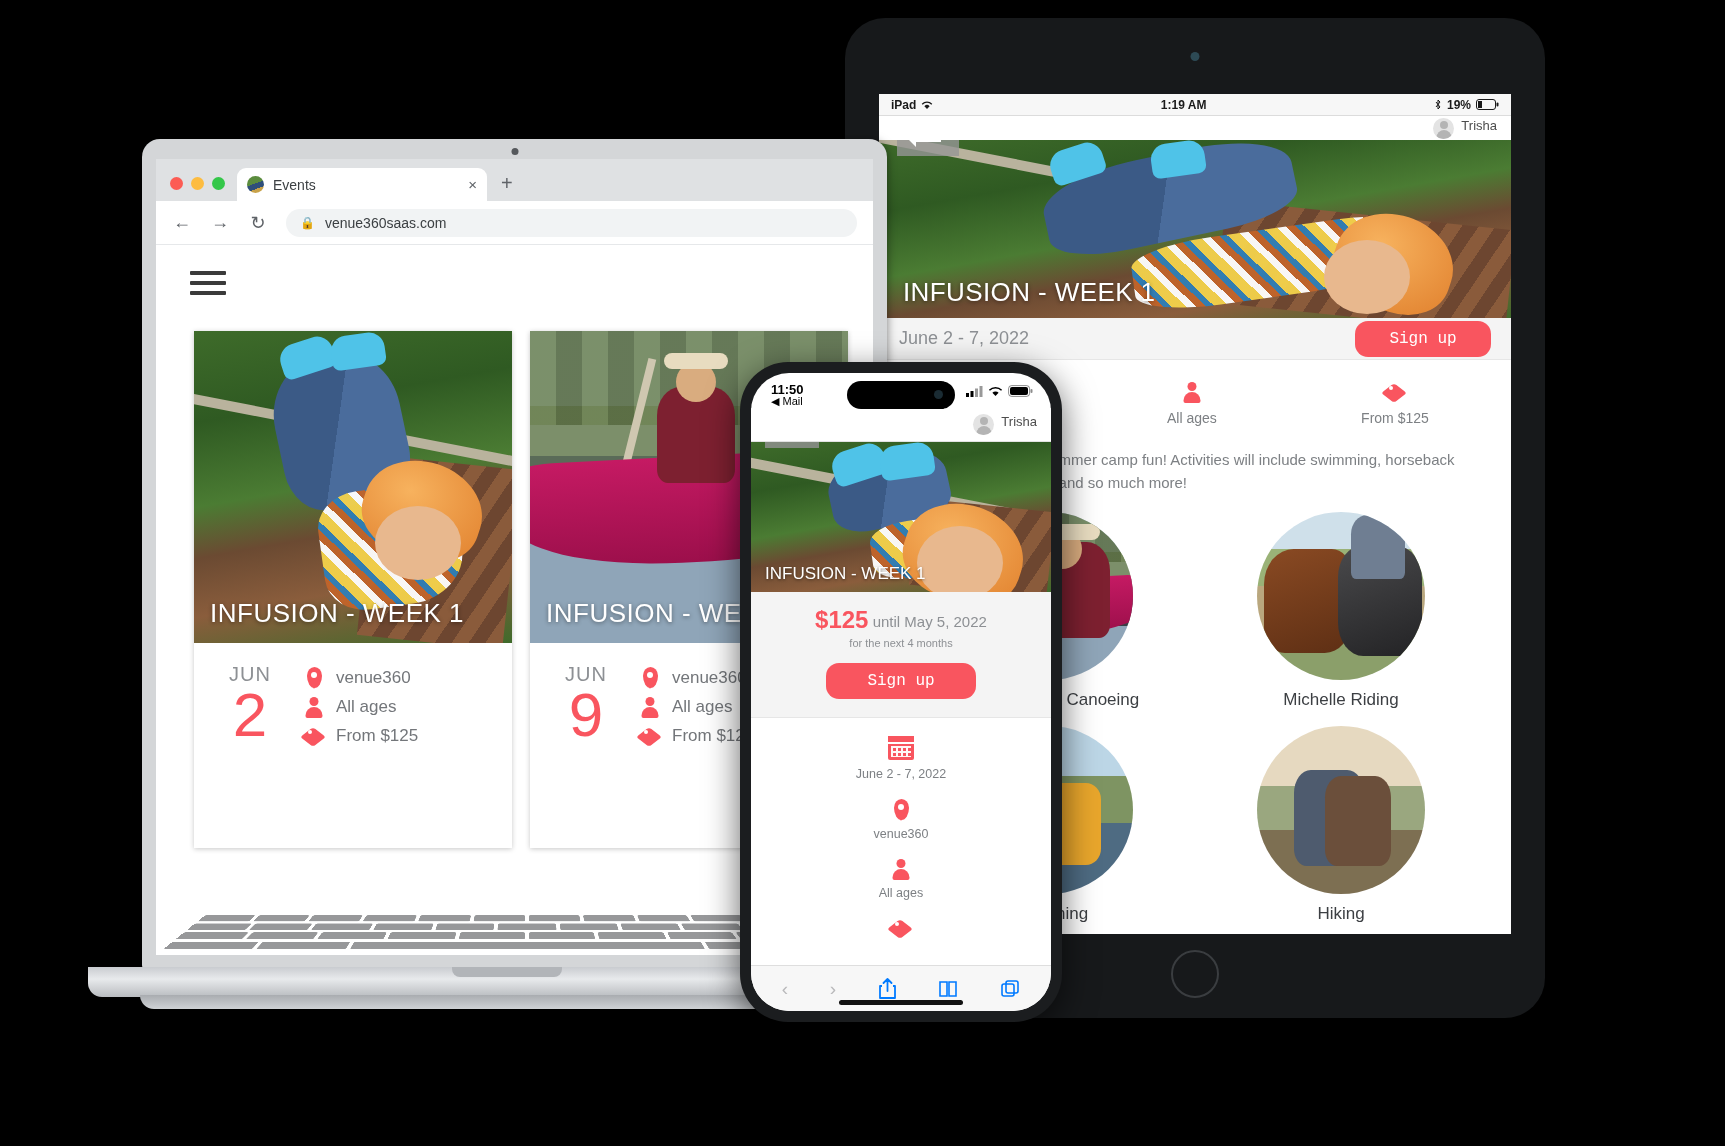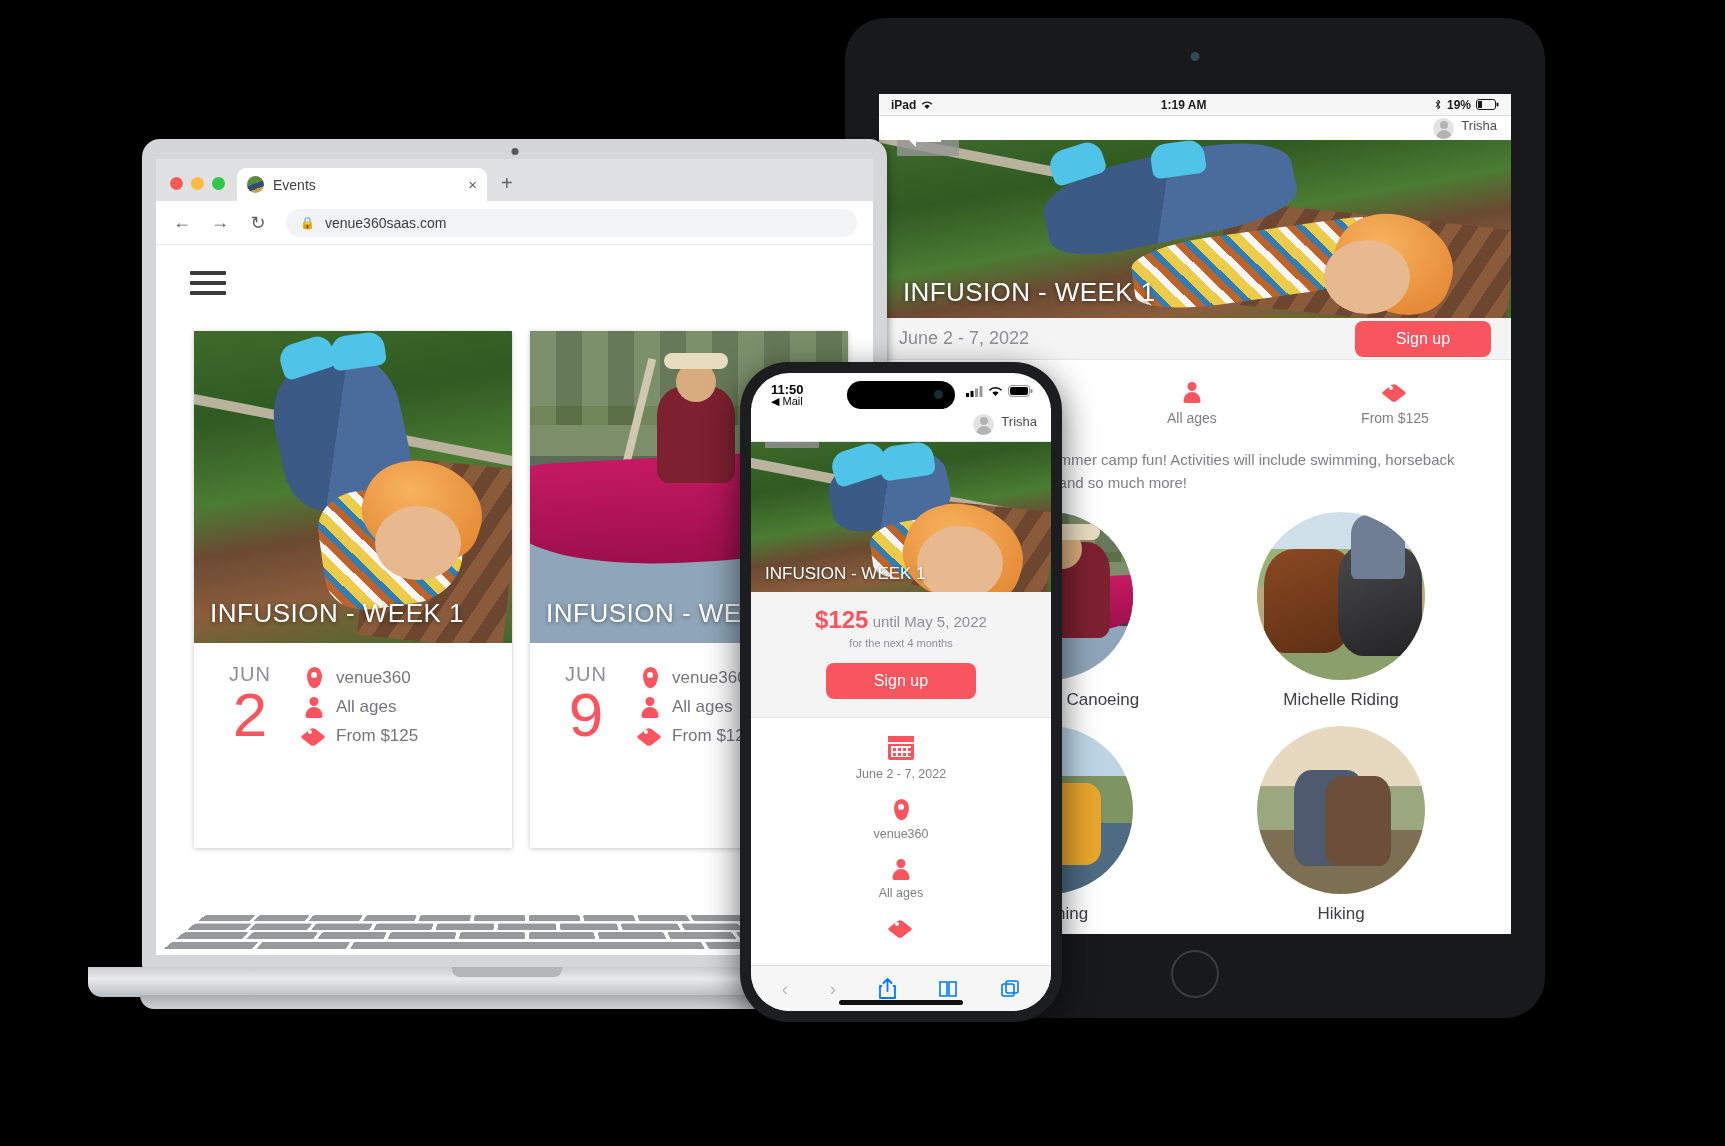--- a/index.html
+++ b/index.html
@@ -143,21 +143,21 @@
   .avatar::after { content: ""; position: absolute; left: 50%; top: 12px; transform: translateX(-50%); width: 15px; height: 11px; border-radius: 8px 8px 0 0; background: #b4b4b4; }
   .ph-hero { height: 150px; position: relative; overflow: hidden; }
   .ph-backbtn { position: absolute; left: 14px; top: -28px; width: 54px; height: 34px; background: rgba(145,145,145,.82); display: flex; align-items: center; justify-content: center; z-index: 5; }
   .arrow-left { width: 26px; height: 10px; background: #fff; position: relative; }
   .arrow-left::before { content: ""; position: absolute; left: -9px; top: -5px; border-top: 10px solid transparent; border-bottom: 10px solid transparent; border-right: 10px solid #fff; }
   .ph-hero-title { position: absolute; left: 14px; bottom: 8px; color: #fff; font-size: 17px; text-shadow: 0 1px 3px rgba(0,0,0,.5); }
   .ph-price-block { background: #f4f4f4; padding: 14px 0 18px 0; text-align: center; border-bottom: 1px solid #e6e6e6; }
   .ph-price-line { font-size: 15px; color: #8d9094; }
   .ph-price-amt { color: #f9555f; font-size: 24px; font-weight: bold; vertical-align: -1px; }
   .ph-sub { font-size: 11px; color: #8d9094; margin-top: 3px; }
-  .btn-signup { background: #f9555f; color: #fff; border: none; border-radius: 8px; font-size: 16px; font-family: Liberation Sans, sans-serif; }
+  .btn-signup { background: #f9555f; color: #fff; border: none; border-radius: 13px; font-size: 16px; font-family: Liberation Mono, monospace; }
   .ph-signup { width: 150px; height: 36px; margin-top: 14px; }
   .ph-details { flex: 1; padding: 18px 0; text-align: center; background: #fff; overflow: hidden; }
   .ph-det { margin-bottom: 18px; }
   .ph-det .icw { display: flex; justify-content: center; margin-bottom: 7px; }
   .ph-det .lbl { font-size: 12.5px; color: #7d8084; }
   .ph-toolbar { height: 46px; background: #f7f7f7; border-top: 1px solid #dedede; display: flex; align-items: center; justify-content: space-around; padding: 0 10px; }
   .tb-ico { color: #007aff; font-size: 19px; }
   .tb-ico.dim { color: #b9b9bb; }
   .home-ind { position: absolute; left: 50%; bottom: 6px; transform: translateX(-50%); width: 124px; height: 5px; border-radius: 3px; background: #111; }
 

